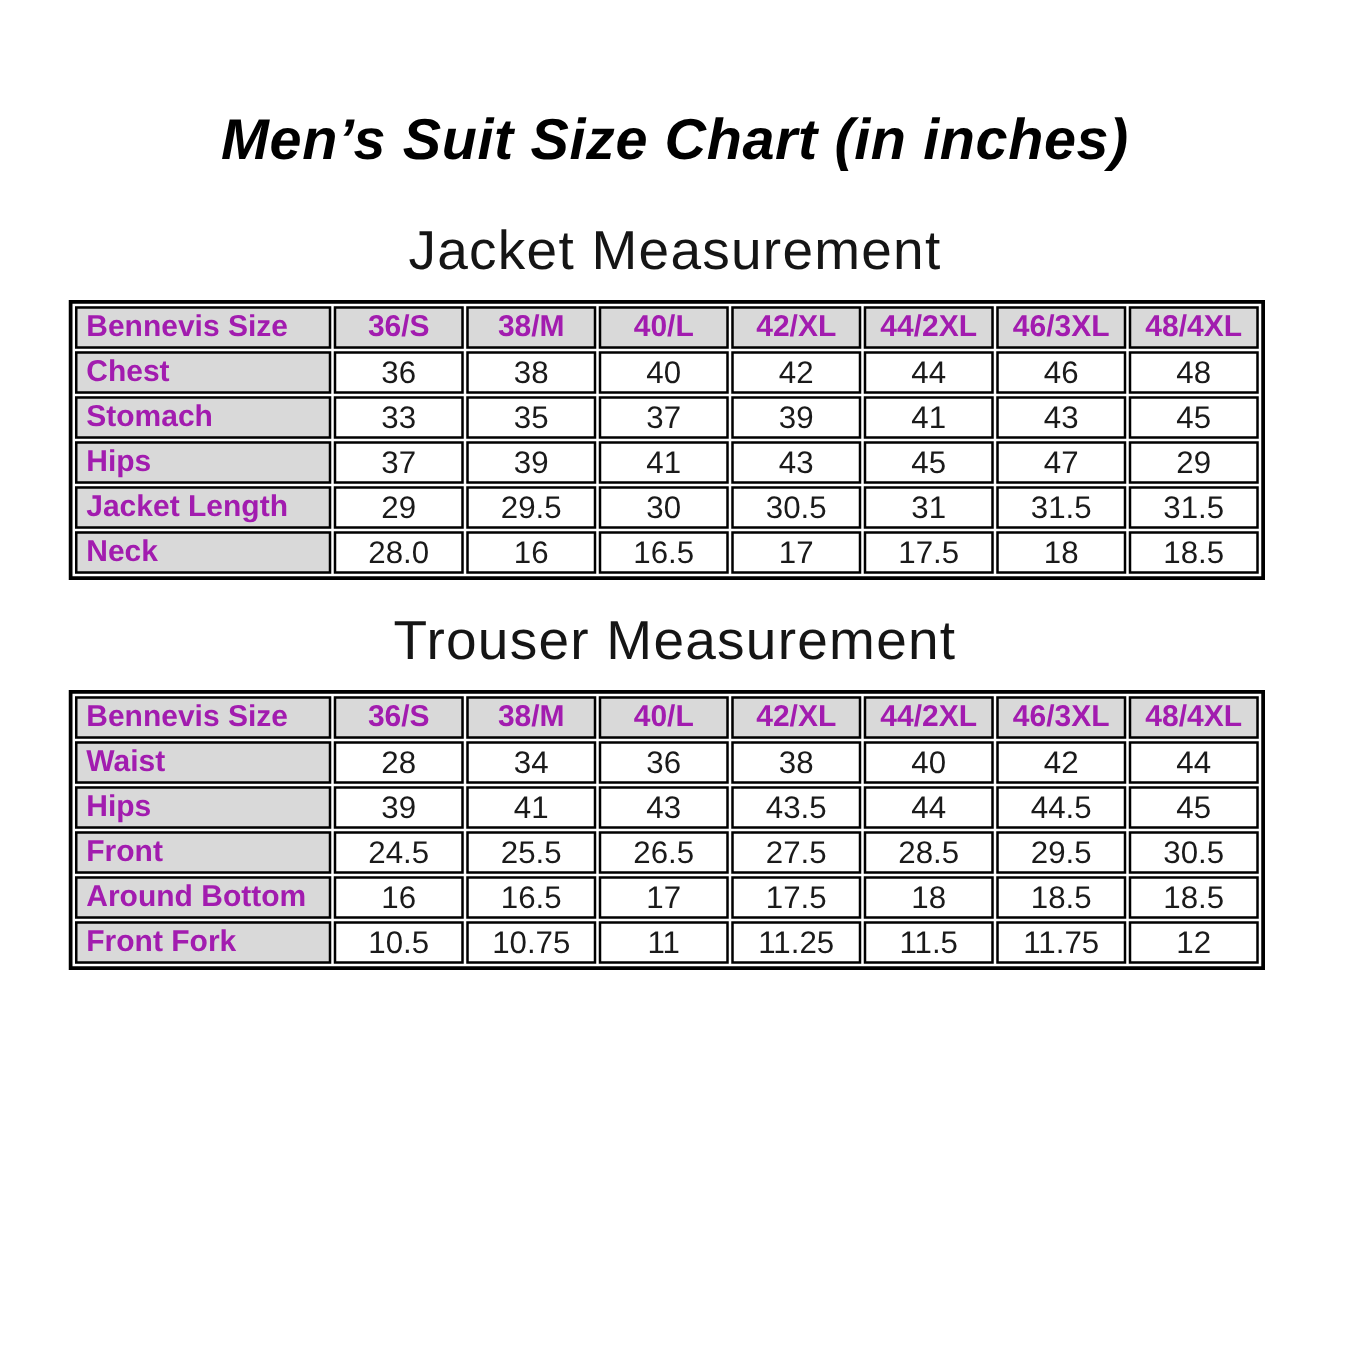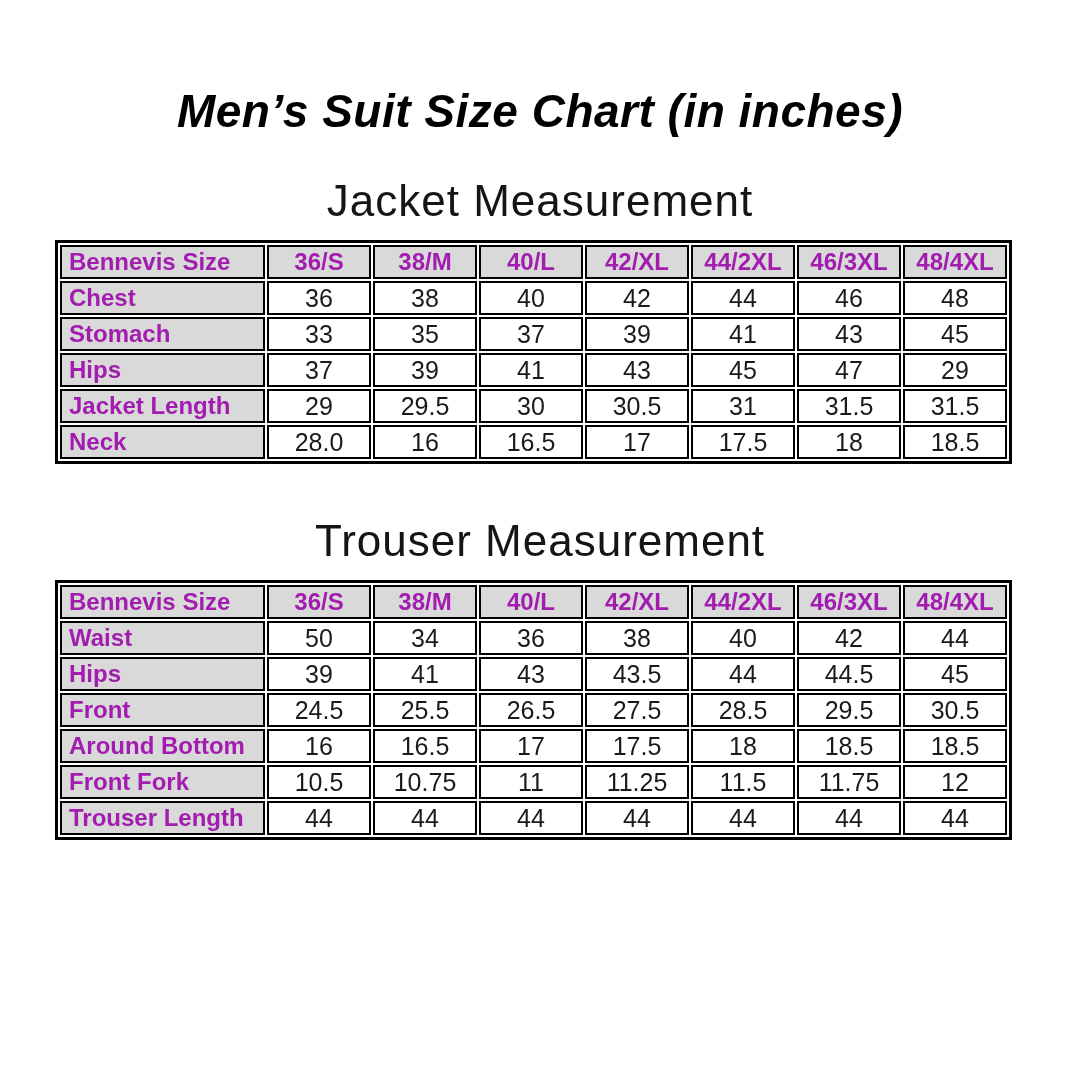--- a/index.html
+++ b/index.html
@@ -23,21 +23,21 @@
     letter-spacing: 0.5px;
   }
   .section-heading {
     text-align: center;
     font-size: 44px;
     font-weight: 400;
     color: #151515;
     letter-spacing: 1px;
   }
   .section-heading.jacket { margin-top: 38px; }
-  .section-heading.trouser { margin-top: 52px; }
+  .section-heading.trouser { margin-top: 24px; }
   table.size-table {
     margin-left: 55px;
     margin-top: 14px;
     width: 957px;
     table-layout: fixed;
     border-collapse: separate;
     border-spacing: 2px;
     border: 3px solid #000000;
     background: #ffffff;
   }
@@ -163,21 +163,21 @@
           <th class="size-col">40/L</th>
           <th class="size-col">42/XL</th>
           <th class="size-col">44/2XL</th>
           <th class="size-col">46/3XL</th>
           <th class="size-col">48/4XL</th>
         </tr>
       </thead>
       <tbody>
         <tr>
           <th class="row-label">Waist</th>
-          <td>50</td>
+          <td>28</td>
           <td>34</td>
           <td>36</td>
           <td>38</td>
           <td>40</td>
           <td>42</td>
           <td>44</td>
         </tr>
         <tr>
           <th class="row-label">Hips</th>
           <td>39</td>
@@ -211,26 +211,16 @@
         <tr>
           <th class="row-label">Front Fork</th>
           <td>10.5</td>
           <td>10.75</td>
           <td>11</td>
           <td>11.25</td>
           <td>11.5</td>
           <td>11.75</td>
           <td>12</td>
         </tr>
-        <tr>
-          <th class="row-label">Trouser Length</th>
-          <td>44</td>
-          <td>44</td>
-          <td>44</td>
-          <td>44</td>
-          <td>44</td>
-          <td>44</td>
-          <td>44</td>
-        </tr>
       </tbody>
     </table>
 
 </div>
 
 </body></html>

